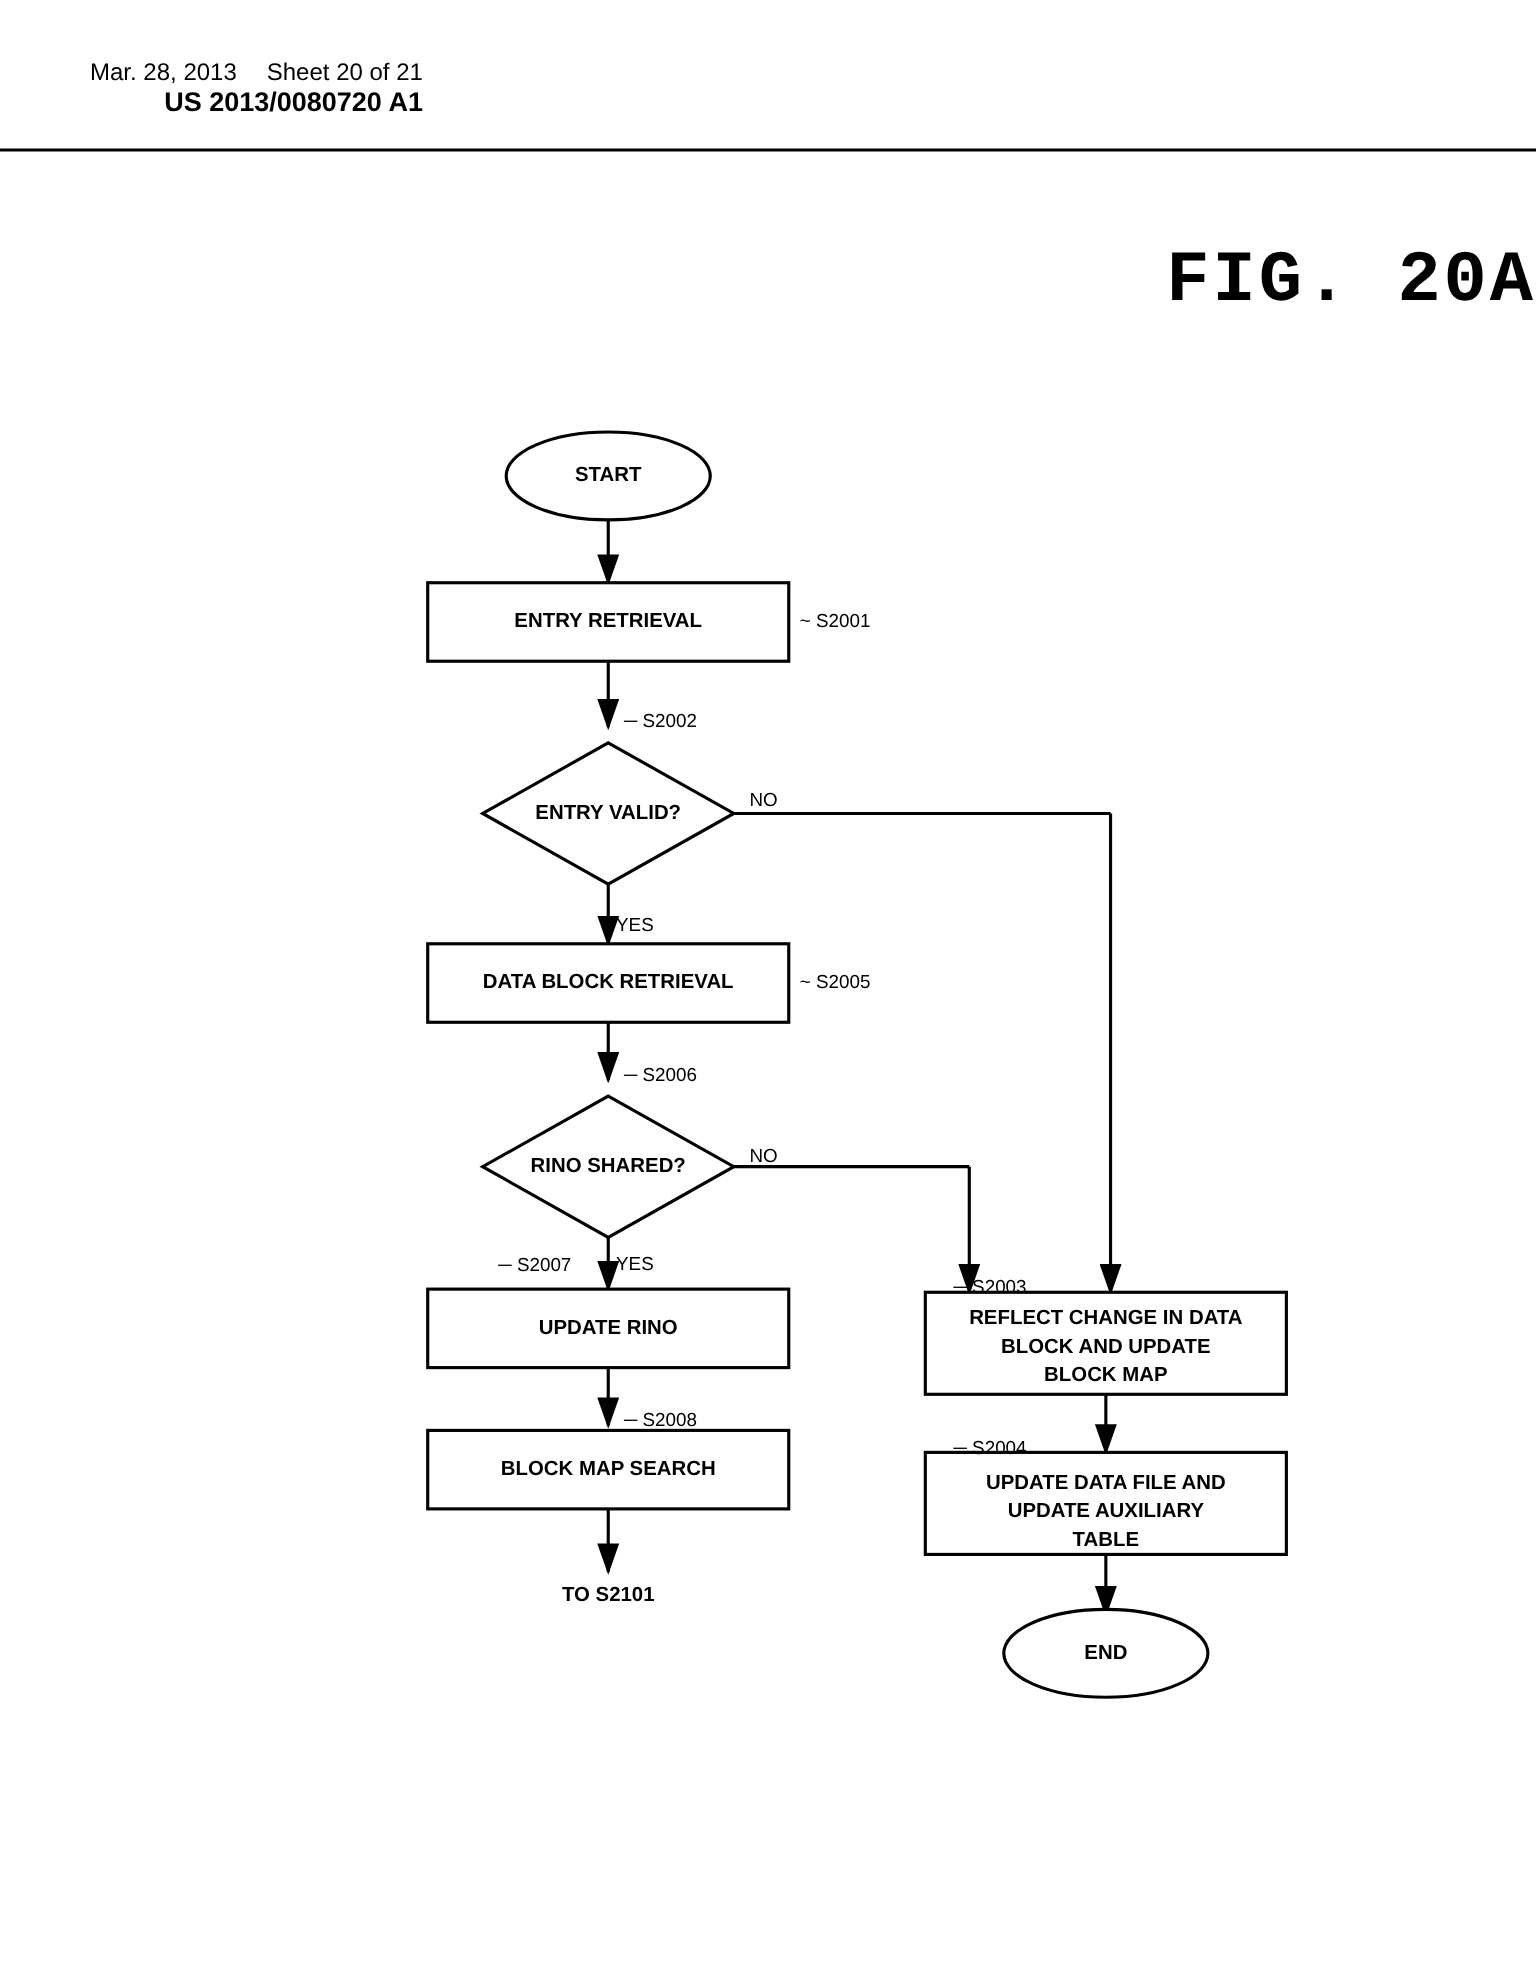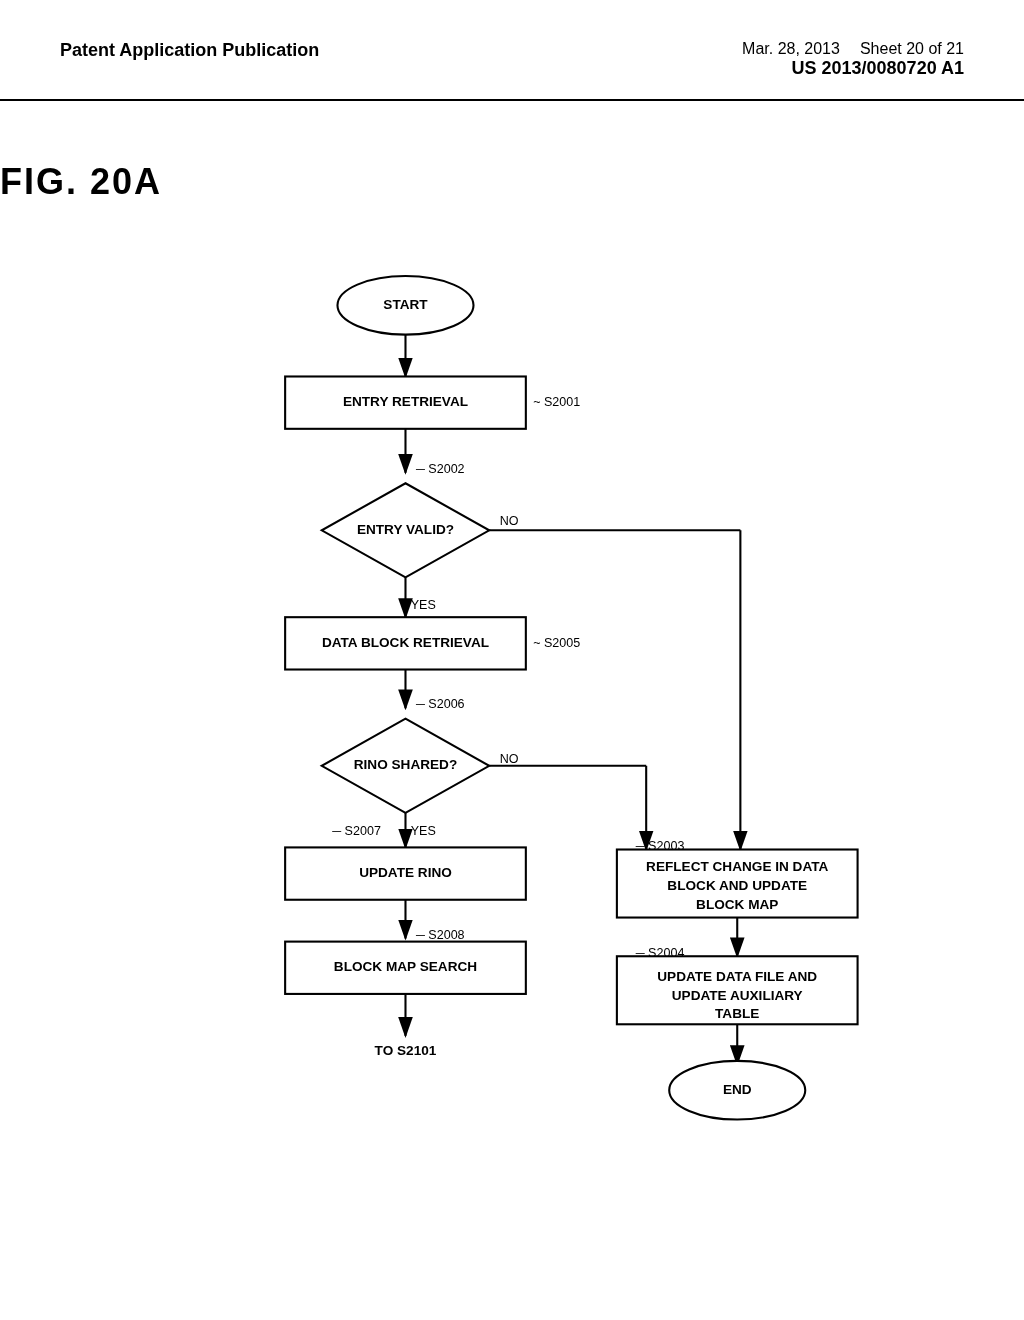--- a/index.html
+++ b/index.html
@@ -39,24 +39,24 @@
       gap: 20px;
     }
 
     .header-patent {
       font-size: 18px;
       font-weight: bold;
       font-family: Arial, sans-serif;
     }
 
     .fig-title {
-      text-align: left;
-      font-size: 36px;
+      text-align: right;
+      font-size: 48px;
       font-weight: bold;
-      font-family: Liberation Sans, sans-serif;
+      font-family: Liberation Mono, monospace;
       margin: 60px 0 50px 0;
       letter-spacing: 2px;
     }
 
     .flowchart-container {
       position: relative;
       width: 100%;
       height: 900px;
       margin-left: 40px;
     }
@@ -84,21 +84,20 @@
       font-family: Arial, sans-serif;
       font-size: 12px;
       text-anchor: start;
       dominant-baseline: middle;
     }
   </style>
 </head>
 <body>
 
 <div class="page-header">
-  <div class="header-left">Patent Application Publication</div>
   <div class="header-right">
     <div class="header-right-top">
       <span>Mar. 28, 2013</span>
       <span>Sheet 20 of 21</span>
     </div>
     <div class="header-patent">US 2013/0080720 A1</div>
   </div>
 </div>
 
 <div class="fig-title">FIG. 20A</div>

